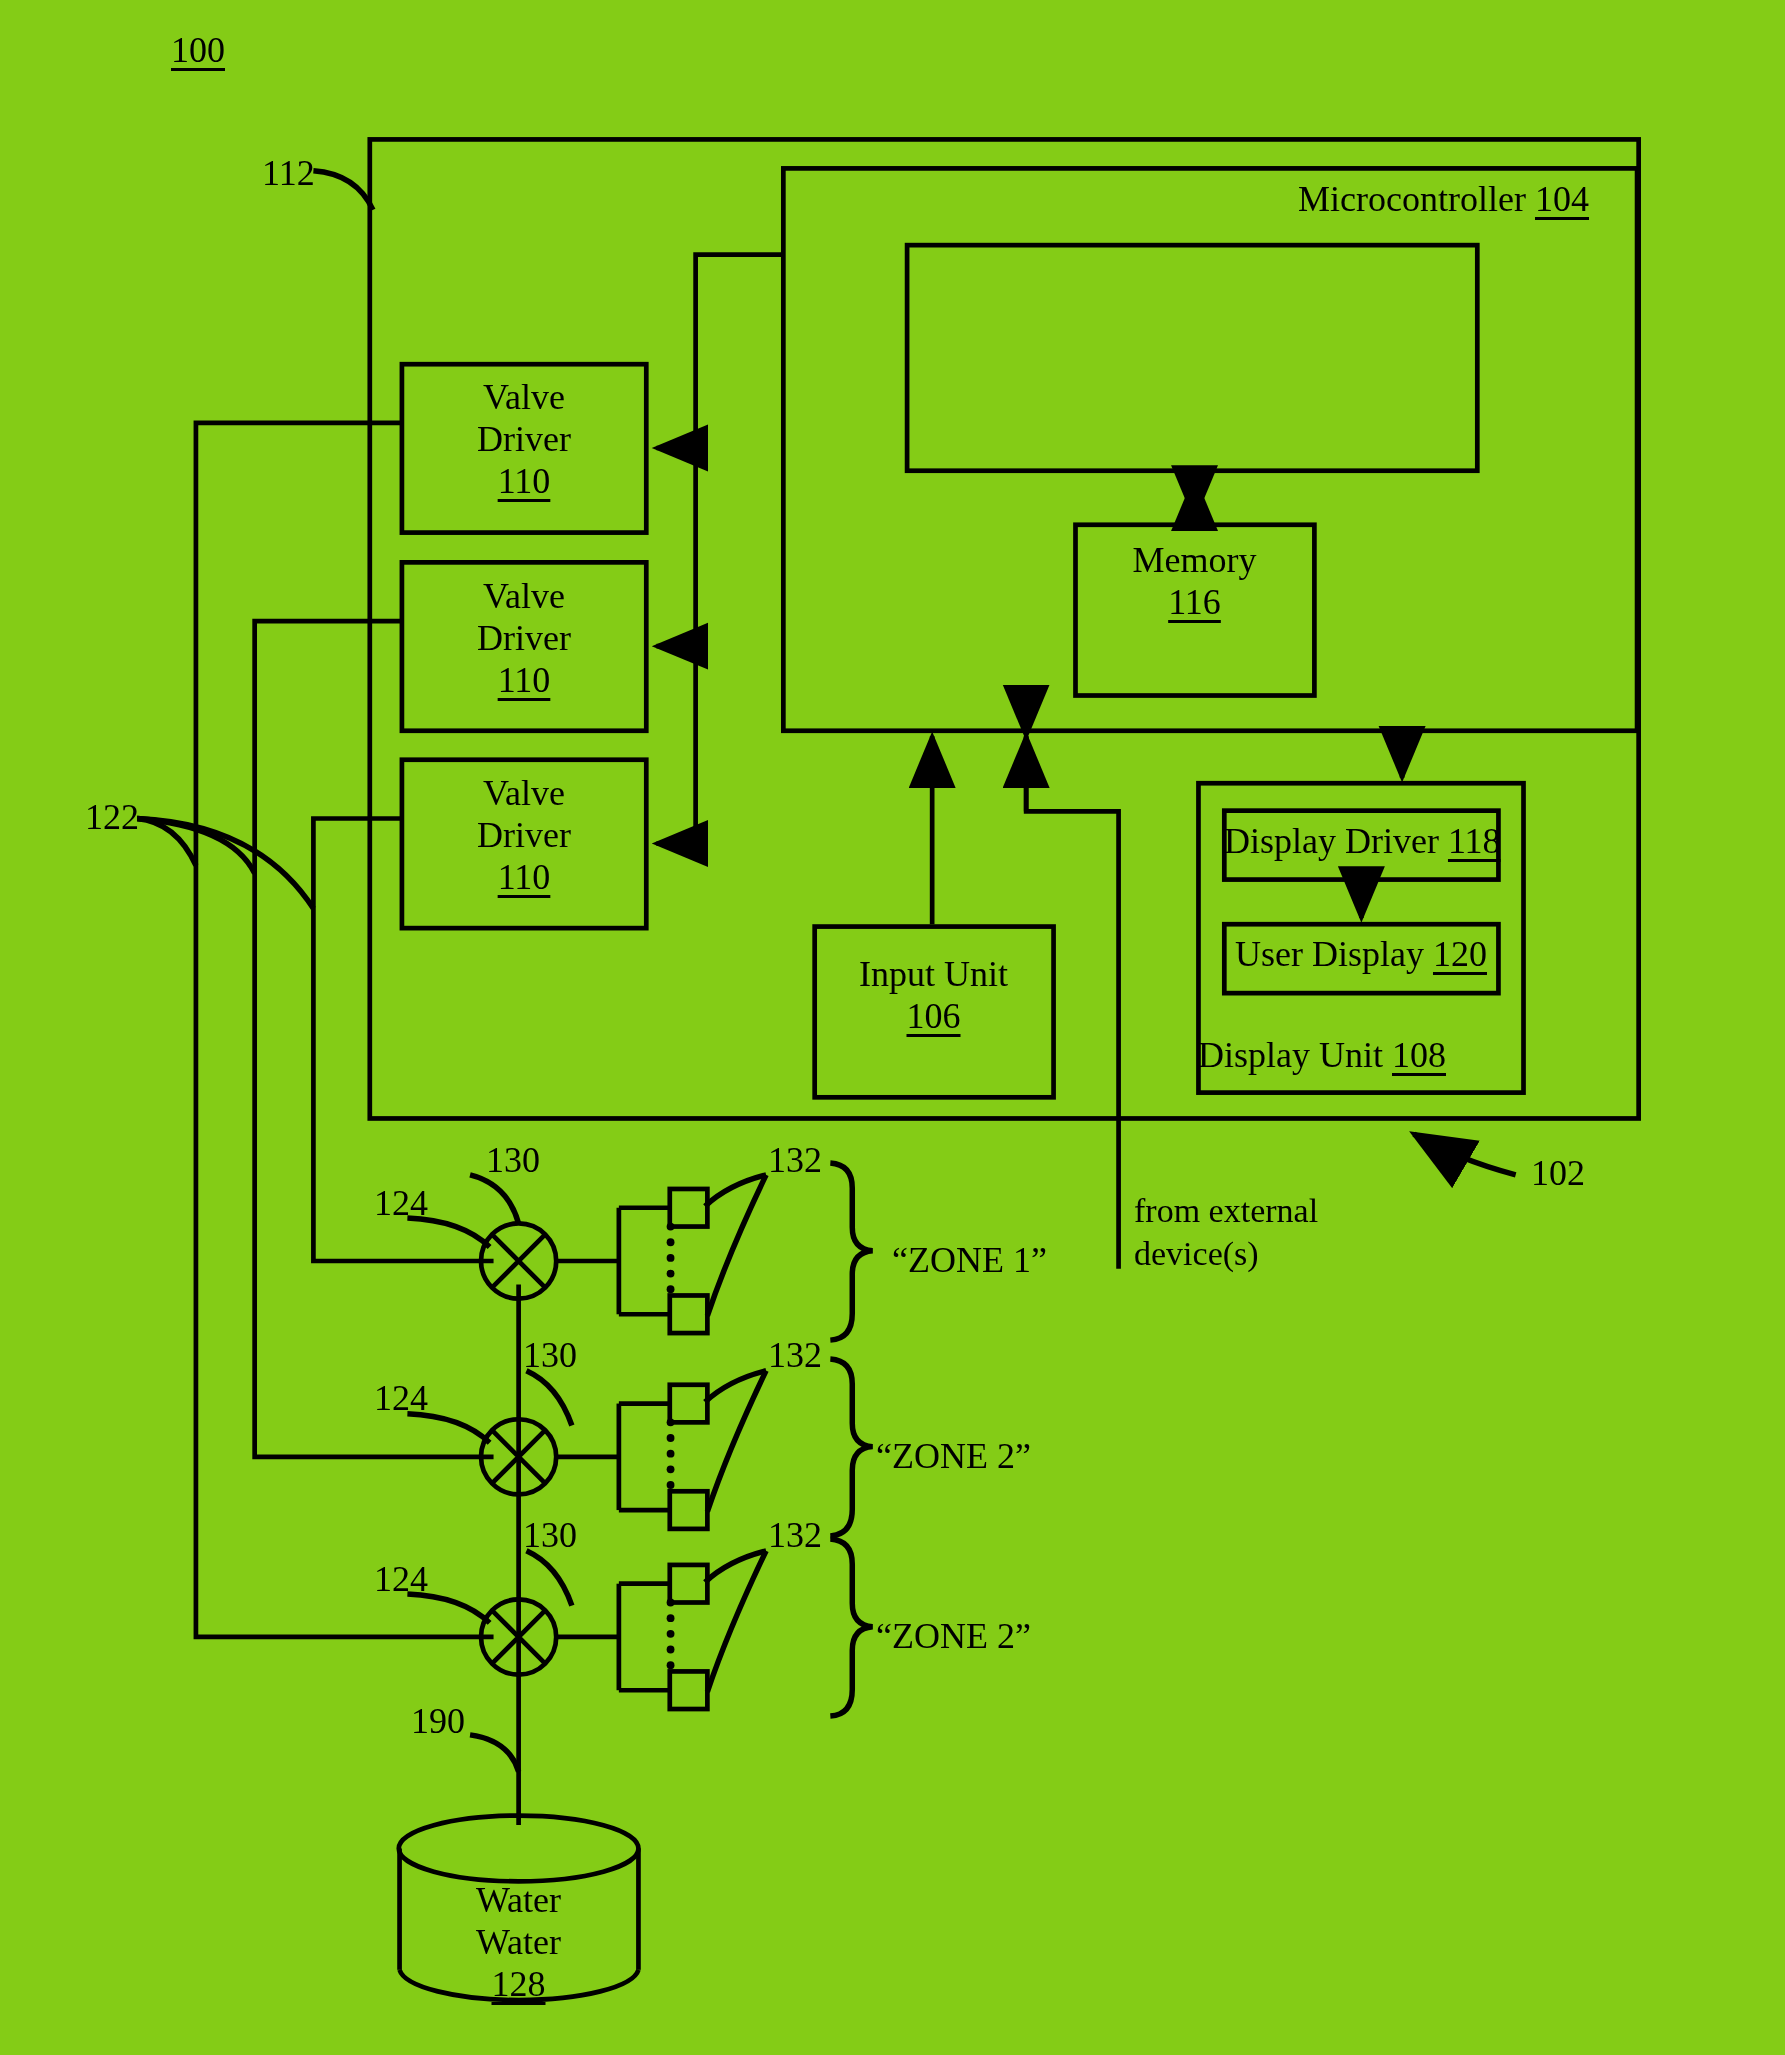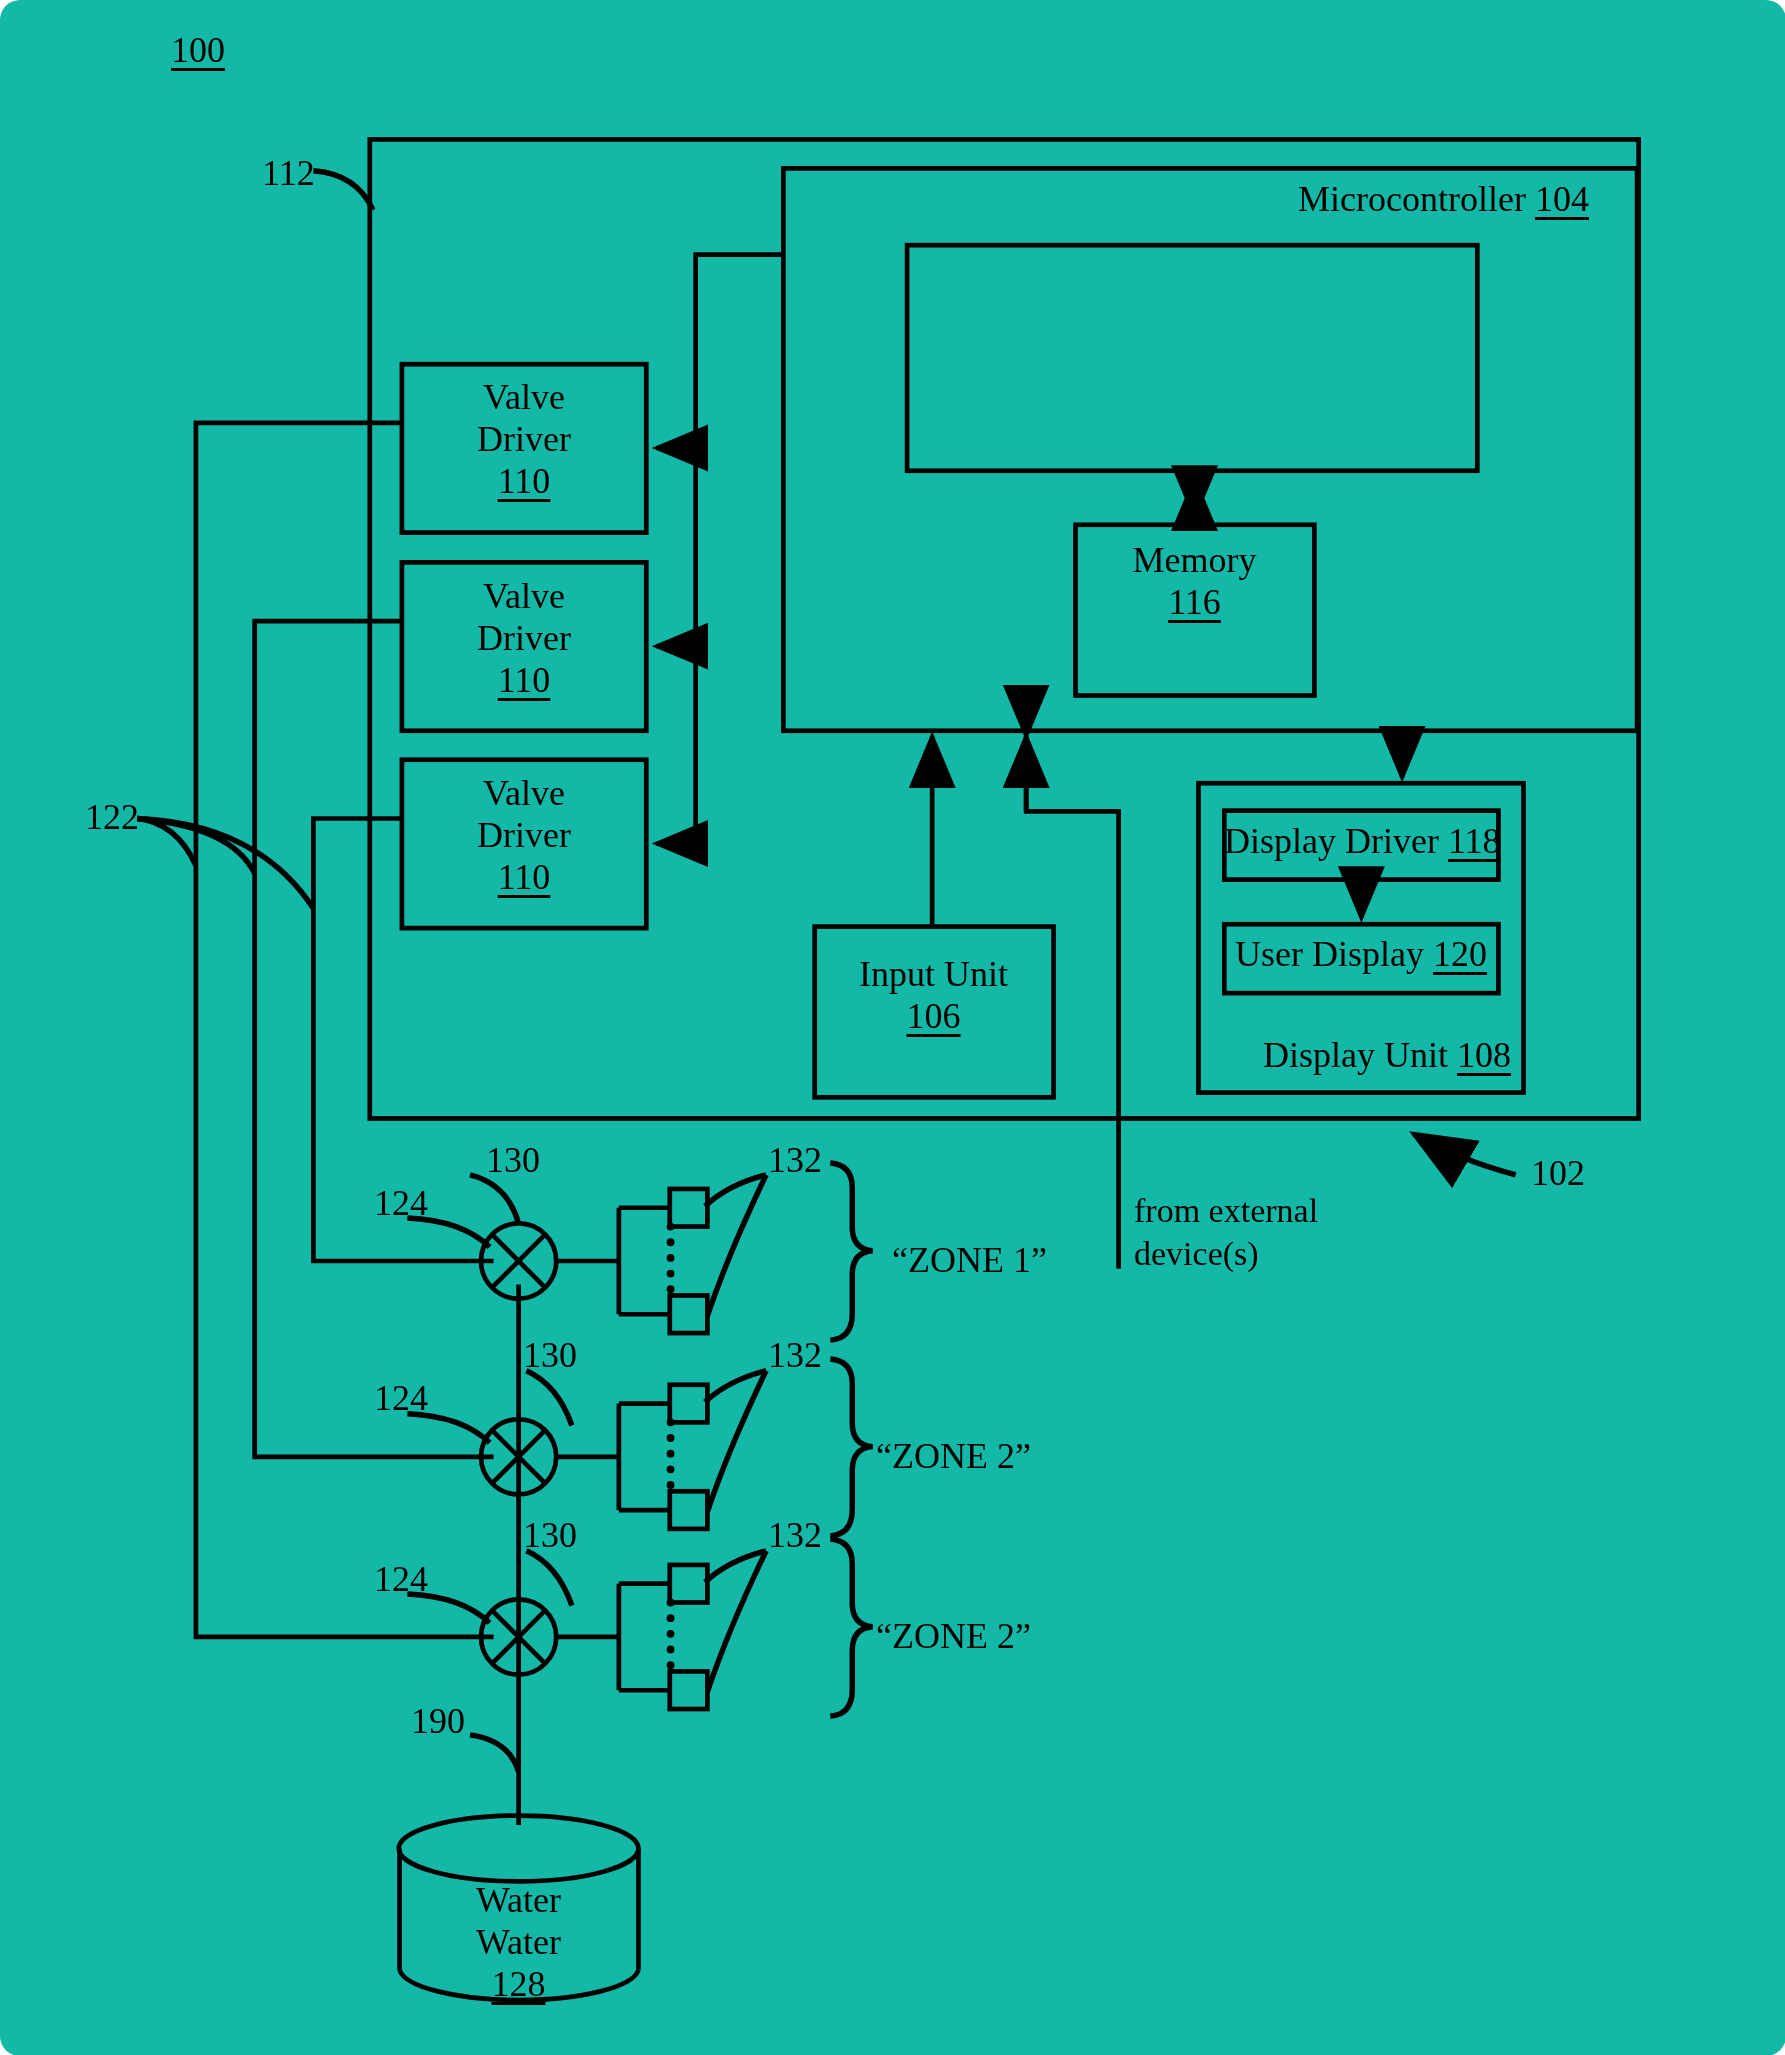--- a/index.html
+++ b/index.html
@@ -1,17 +1,17 @@
 <!DOCTYPE html>
 <html style="font-size:12.5px"><head>
 <meta charset="utf-8">
 <style>
   html,body{margin:0;padding:0;background:#fff;}
   body{font-family:"Liberation Serif",serif;}
-  #stage{position:relative;width:1786px;height:2056px;background:#14b8a6;overflow:hidden;border-radius:20px;}
+  #stage{position:relative;width:1786px;height:2056px;background:#84cc16;overflow:hidden;}
   svg.layer{position:absolute;left:0;top:0;width:1786px;height:2056px;}
   .lbl{position:absolute;color:#000;white-space:nowrap;line-height:1.16;}
   .fig{font-size:36px;text-decoration:underline;text-underline-offset:5.5px;text-decoration-thickness:3.1px;}
   .ref{font-size:36px;}
   .boxtxt{font-size:36px;text-align:center;}
   .u{text-decoration:underline;text-underline-offset:5.5px;text-decoration-thickness:3.1px;}
   .zone{font-size:36px;}
   .ext{font-size:34px;line-height:1.25;}
 </style>
 </head>
@@ -167,21 +167,21 @@
   <div class="lbl boxtxt" style="left:1224px;top:821px;width:274px;">
     <span>Display Driver</span>
     <span class="u">118</span>
   </div>
 
   <div class="lbl boxtxt" style="left:1224px;top:934px;width:274px;">
     <span>User Display</span>
     <span class="u">120</span>
   </div>
 
-  <div class="lbl boxtxt" style="left:1198px;top:1035px;width:313px;text-align:right;">
+  <div class="lbl boxtxt" style="left:1198px;top:1035px;width:313px;text-align:left;">
     <span>Display Unit</span>
     <span class="u">108</span>
   </div>
 
   <div class="lbl boxtxt" style="left:814px;top:954px;width:239px;">
     <div>Input Unit</div>
     <div class="u">106</div>
   </div>
 
   <div class="lbl boxtxt" style="left:402px;top:377px;width:244px;">

